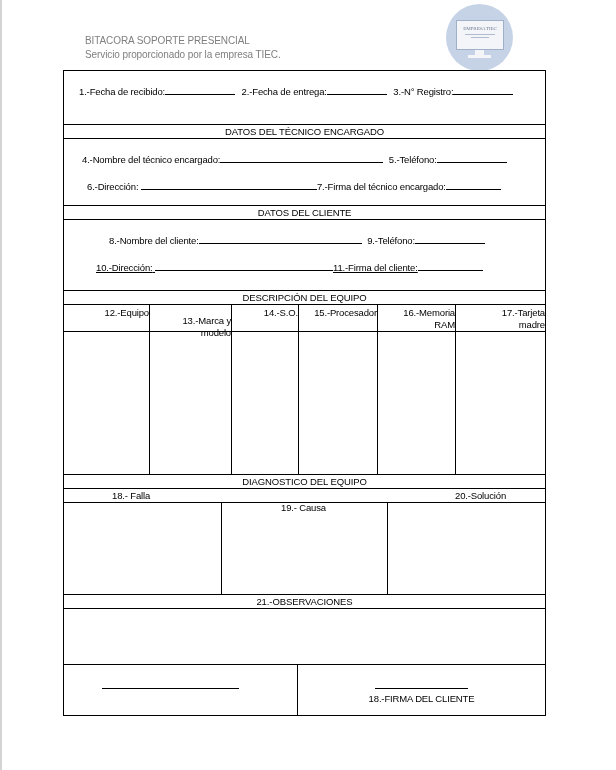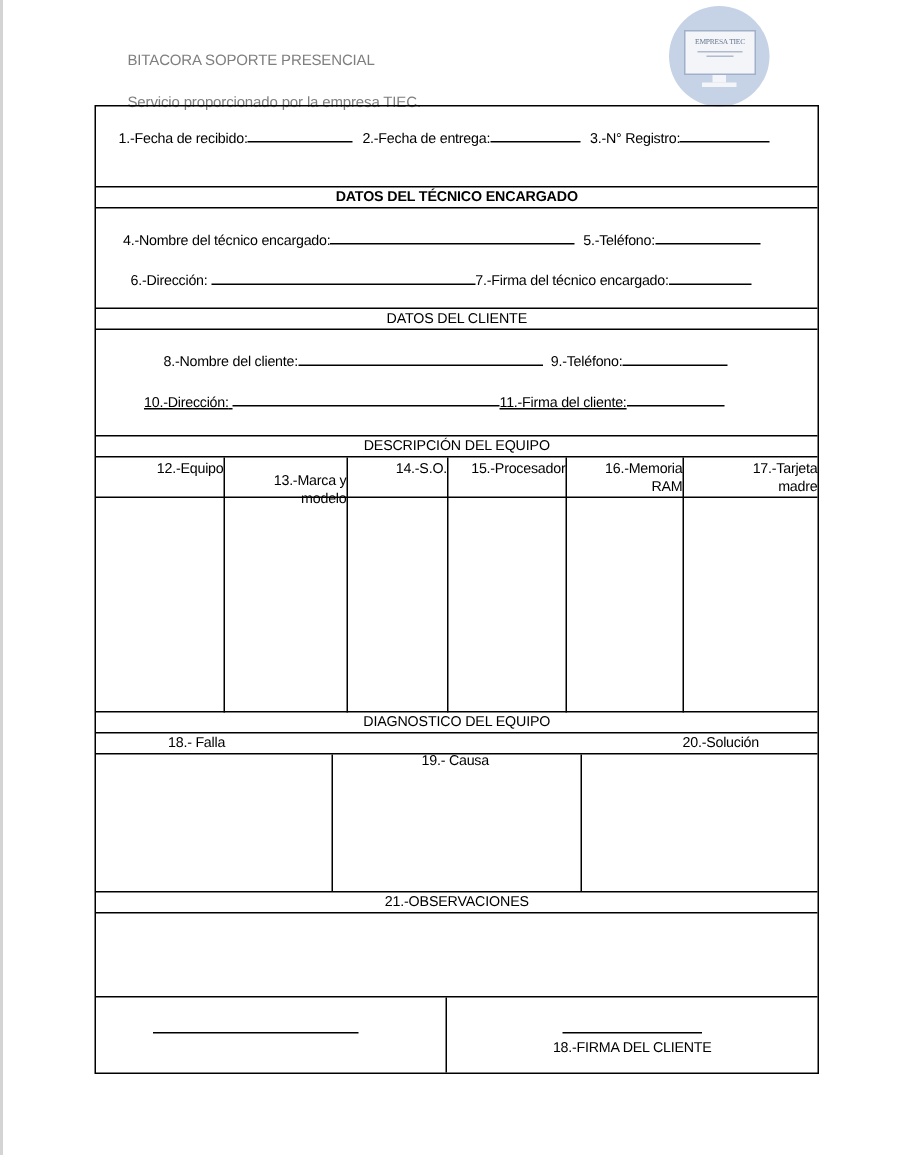--- a/index.html
+++ b/index.html
@@ -1,20 +1,20 @@
 <!DOCTYPE html>
 <html><head>
 <meta charset="utf-8">
 <style>
   html, body { margin:0; padding:0; }
   body { width:616px; height:770px; background:#ffffff; position:relative; overflow:hidden;
          font-family:"Liberation Sans", sans-serif; color:#000; }
   .left-edge { position:absolute; left:0; top:0; width:2px; height:770px; background:#d4d4d4; }
   .hdr-title { position:absolute; left:85px; top:35px; font-size:10px; color:#7f7f7f; letter-spacing:-0.1px; }
-  .hdr-sub { position:absolute; left:85px; top:63px; font-size:10px; color:#7f7f7f; letter-spacing:-0.1px; }
+  .hdr-sub { position:absolute; left:85px; top:49px; font-size:10px; color:#7f7f7f; letter-spacing:-0.1px; }
   .logo { position:absolute; left:446px; top:4px; width:67px; height:67px; border-radius:50%; background:#c6d3e6; }
   .logo .screen { position:absolute; left:10px; top:16px; width:46px; height:28px; background:#f3f5f9; border:1px solid #9fb0c8; }
   .logo .screen .t { position:absolute; top:5px; left:0; width:100%; text-align:center; font-family:"Liberation Serif", serif; font-size:5px; color:#6b7a91; }
   .logo .screen .s { position:absolute; top:13px; left:8px; width:30px; height:1px; background:#b0bccd; }
   .logo .screen .s2 { position:absolute; top:16px; left:14px; width:18px; height:1px; background:#b0bccd; }
   .logo .neck { position:absolute; left:29px; top:46px; width:9px; height:5px; background:#f3f5f9; }
   .logo .base { position:absolute; left:22px; top:51px; width:23px; height:3px; background:#f3f5f9; }
 
   .form { position:absolute; left:63px; top:70px; width:481px; height:644px; border:1px solid #000; }
   .hline { position:absolute; left:0; width:481px; height:1px; background:#000; }
@@ -47,21 +47,21 @@
 
 <div class="form">
 
   <div class="t" style="left:15px; top:14px;">
     <span>1.-Fecha de recibido:</span><span class="u" style="width:70px;"></span>
     <span style="margin-left:4px;">2.-Fecha de entrega:</span><span class="u" style="width:60px;"></span>
     <span style="margin-left:4px;">3.-N° Registro:</span><span class="u" style="width:60px;"></span>
   </div>
 
   <div class="hline" style="top:53px;"></div>
-  <div class="sec" style="top:55px;font-weight:bold;">DATOS DEL TÉCNICO ENCARGADO</div>
+  <div class="sec" style="top:55px;">DATOS DEL TÉCNICO ENCARGADO</div>
   <div class="hline" style="top:67px;"></div>
 
   <div class="t" style="left:18px; top:82px;">
     <span>4.-Nombre del técnico encargado:</span><span class="u" style="width:163px;"></span>
     <span style="margin-left:3px;">5.-Teléfono:</span><span class="u" style="width:70px;"></span>
   </div>
   <div class="t" style="left:23px; top:109px;">
     <span>6.-Dirección:</span>
     <span class="u" style="width:176px;"></span><span>7.-Firma del técnico encargado:</span><span class="u" style="width:55px;"></span>
   </div>

